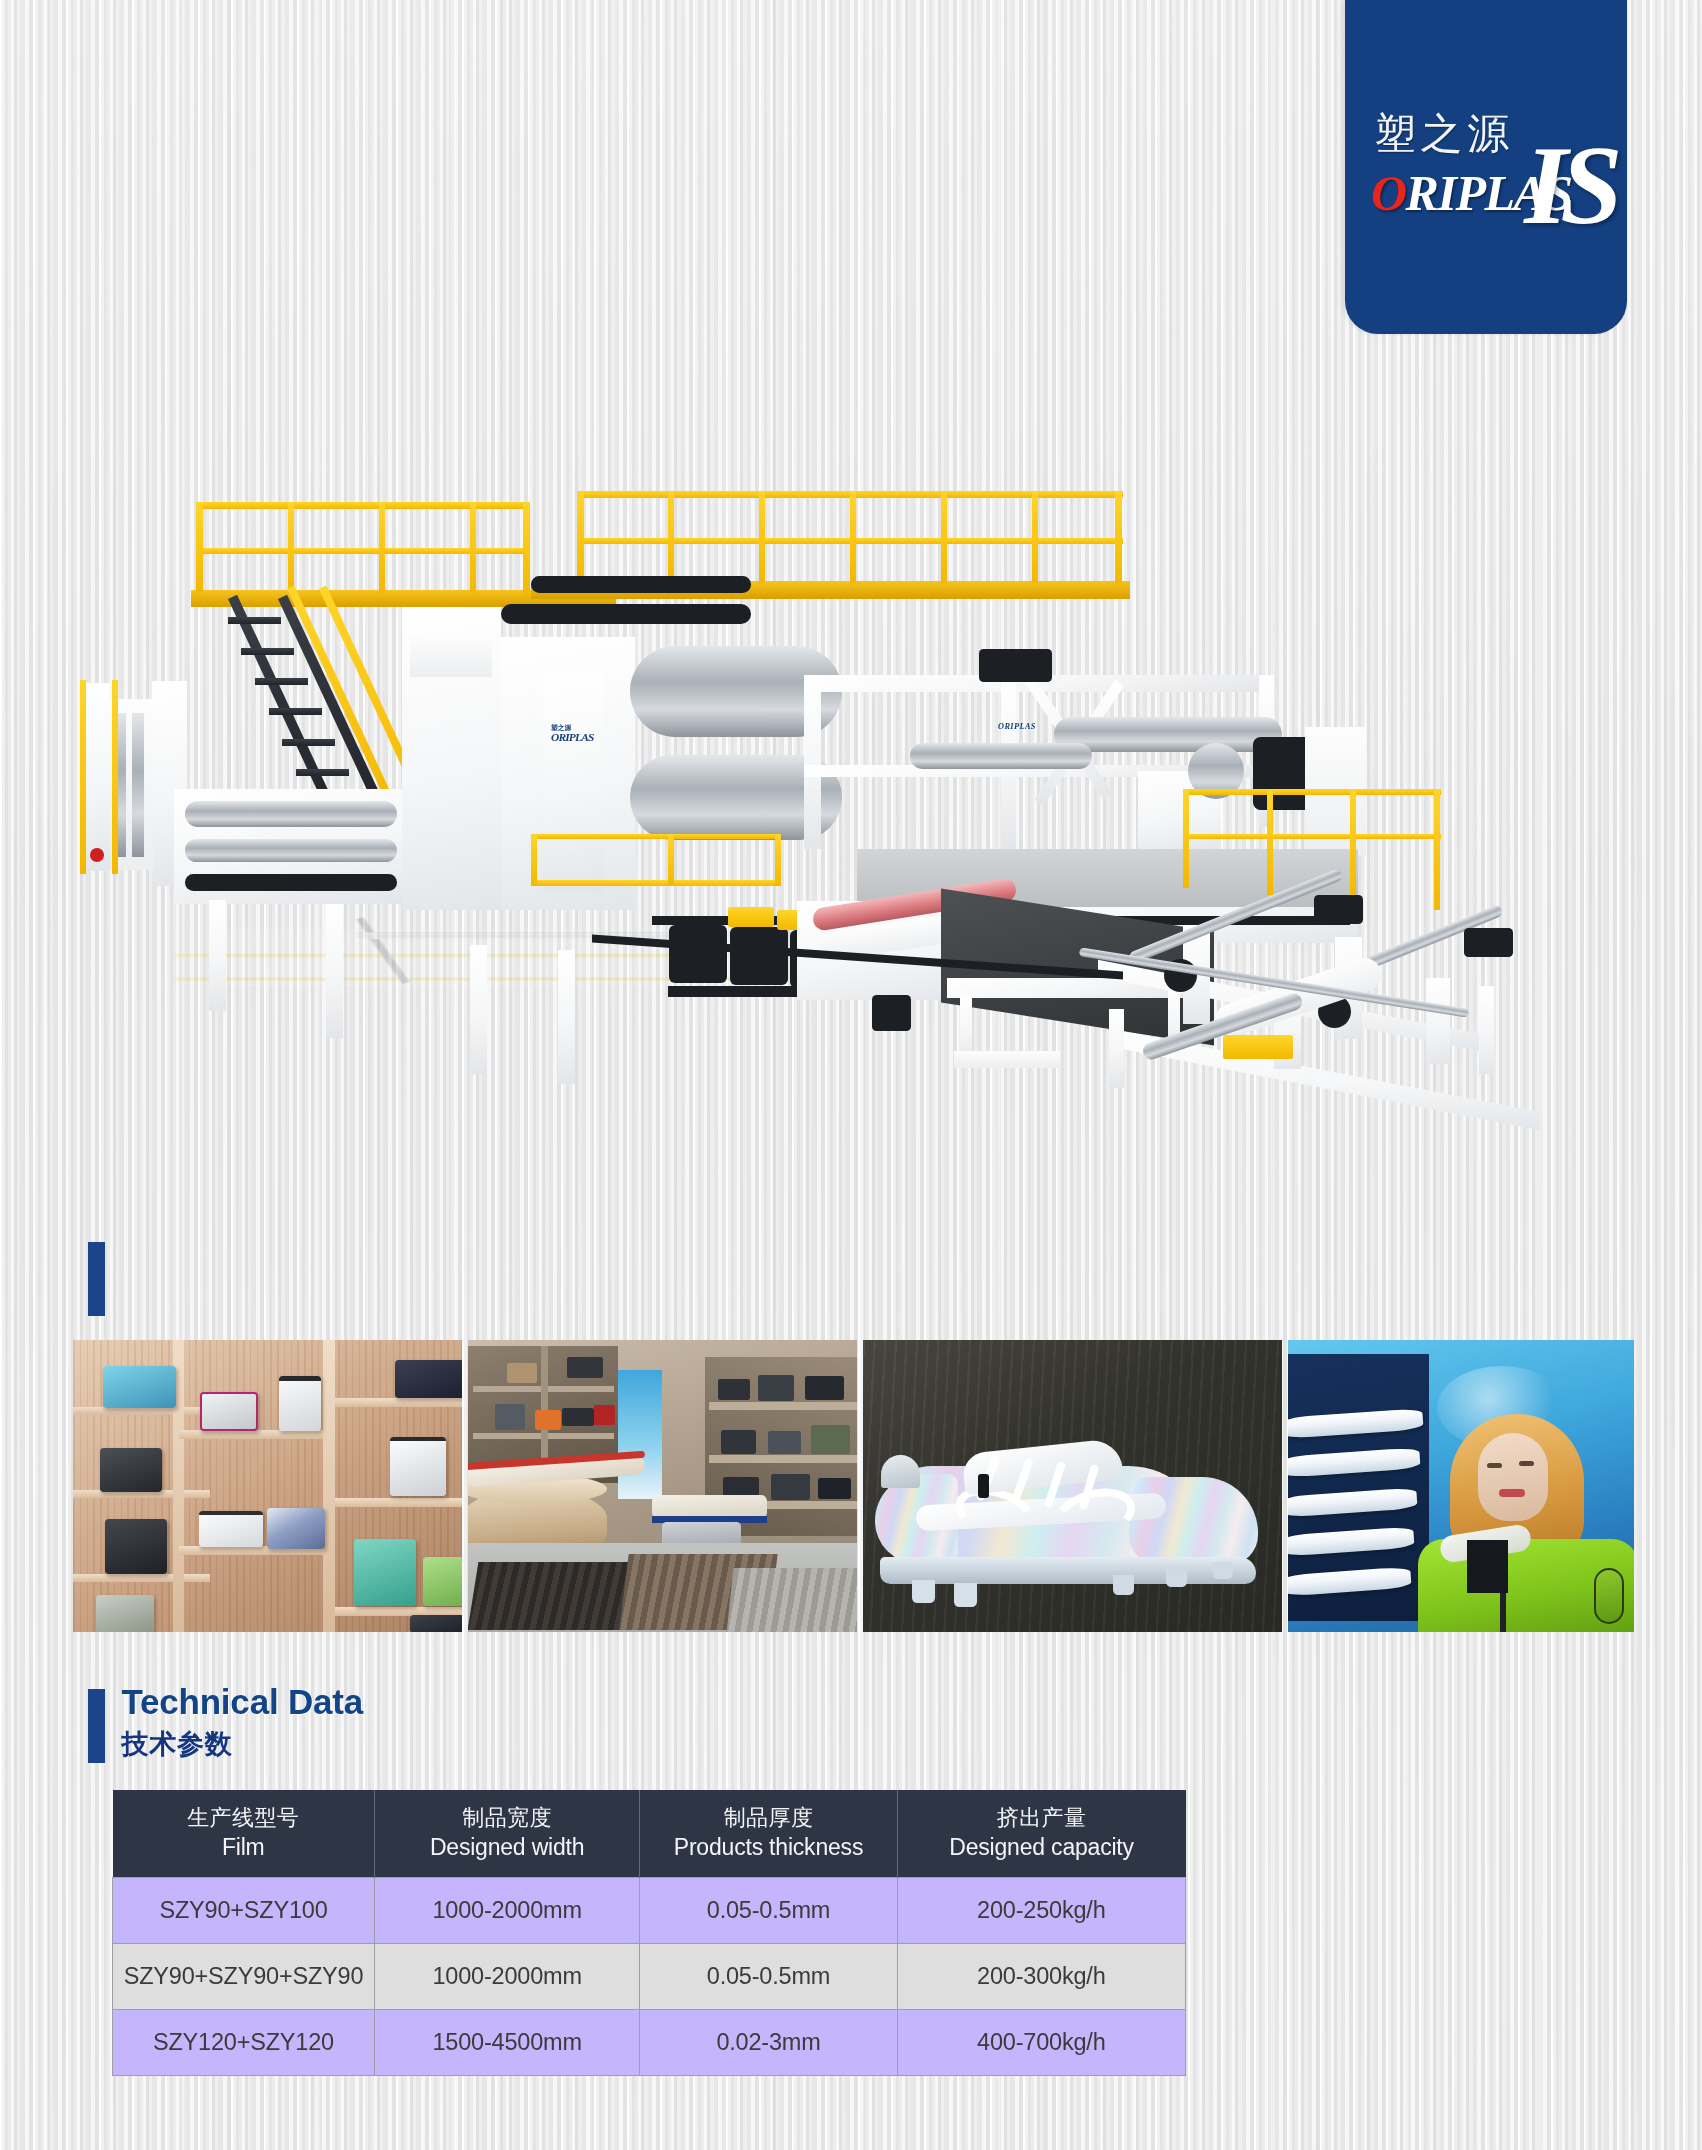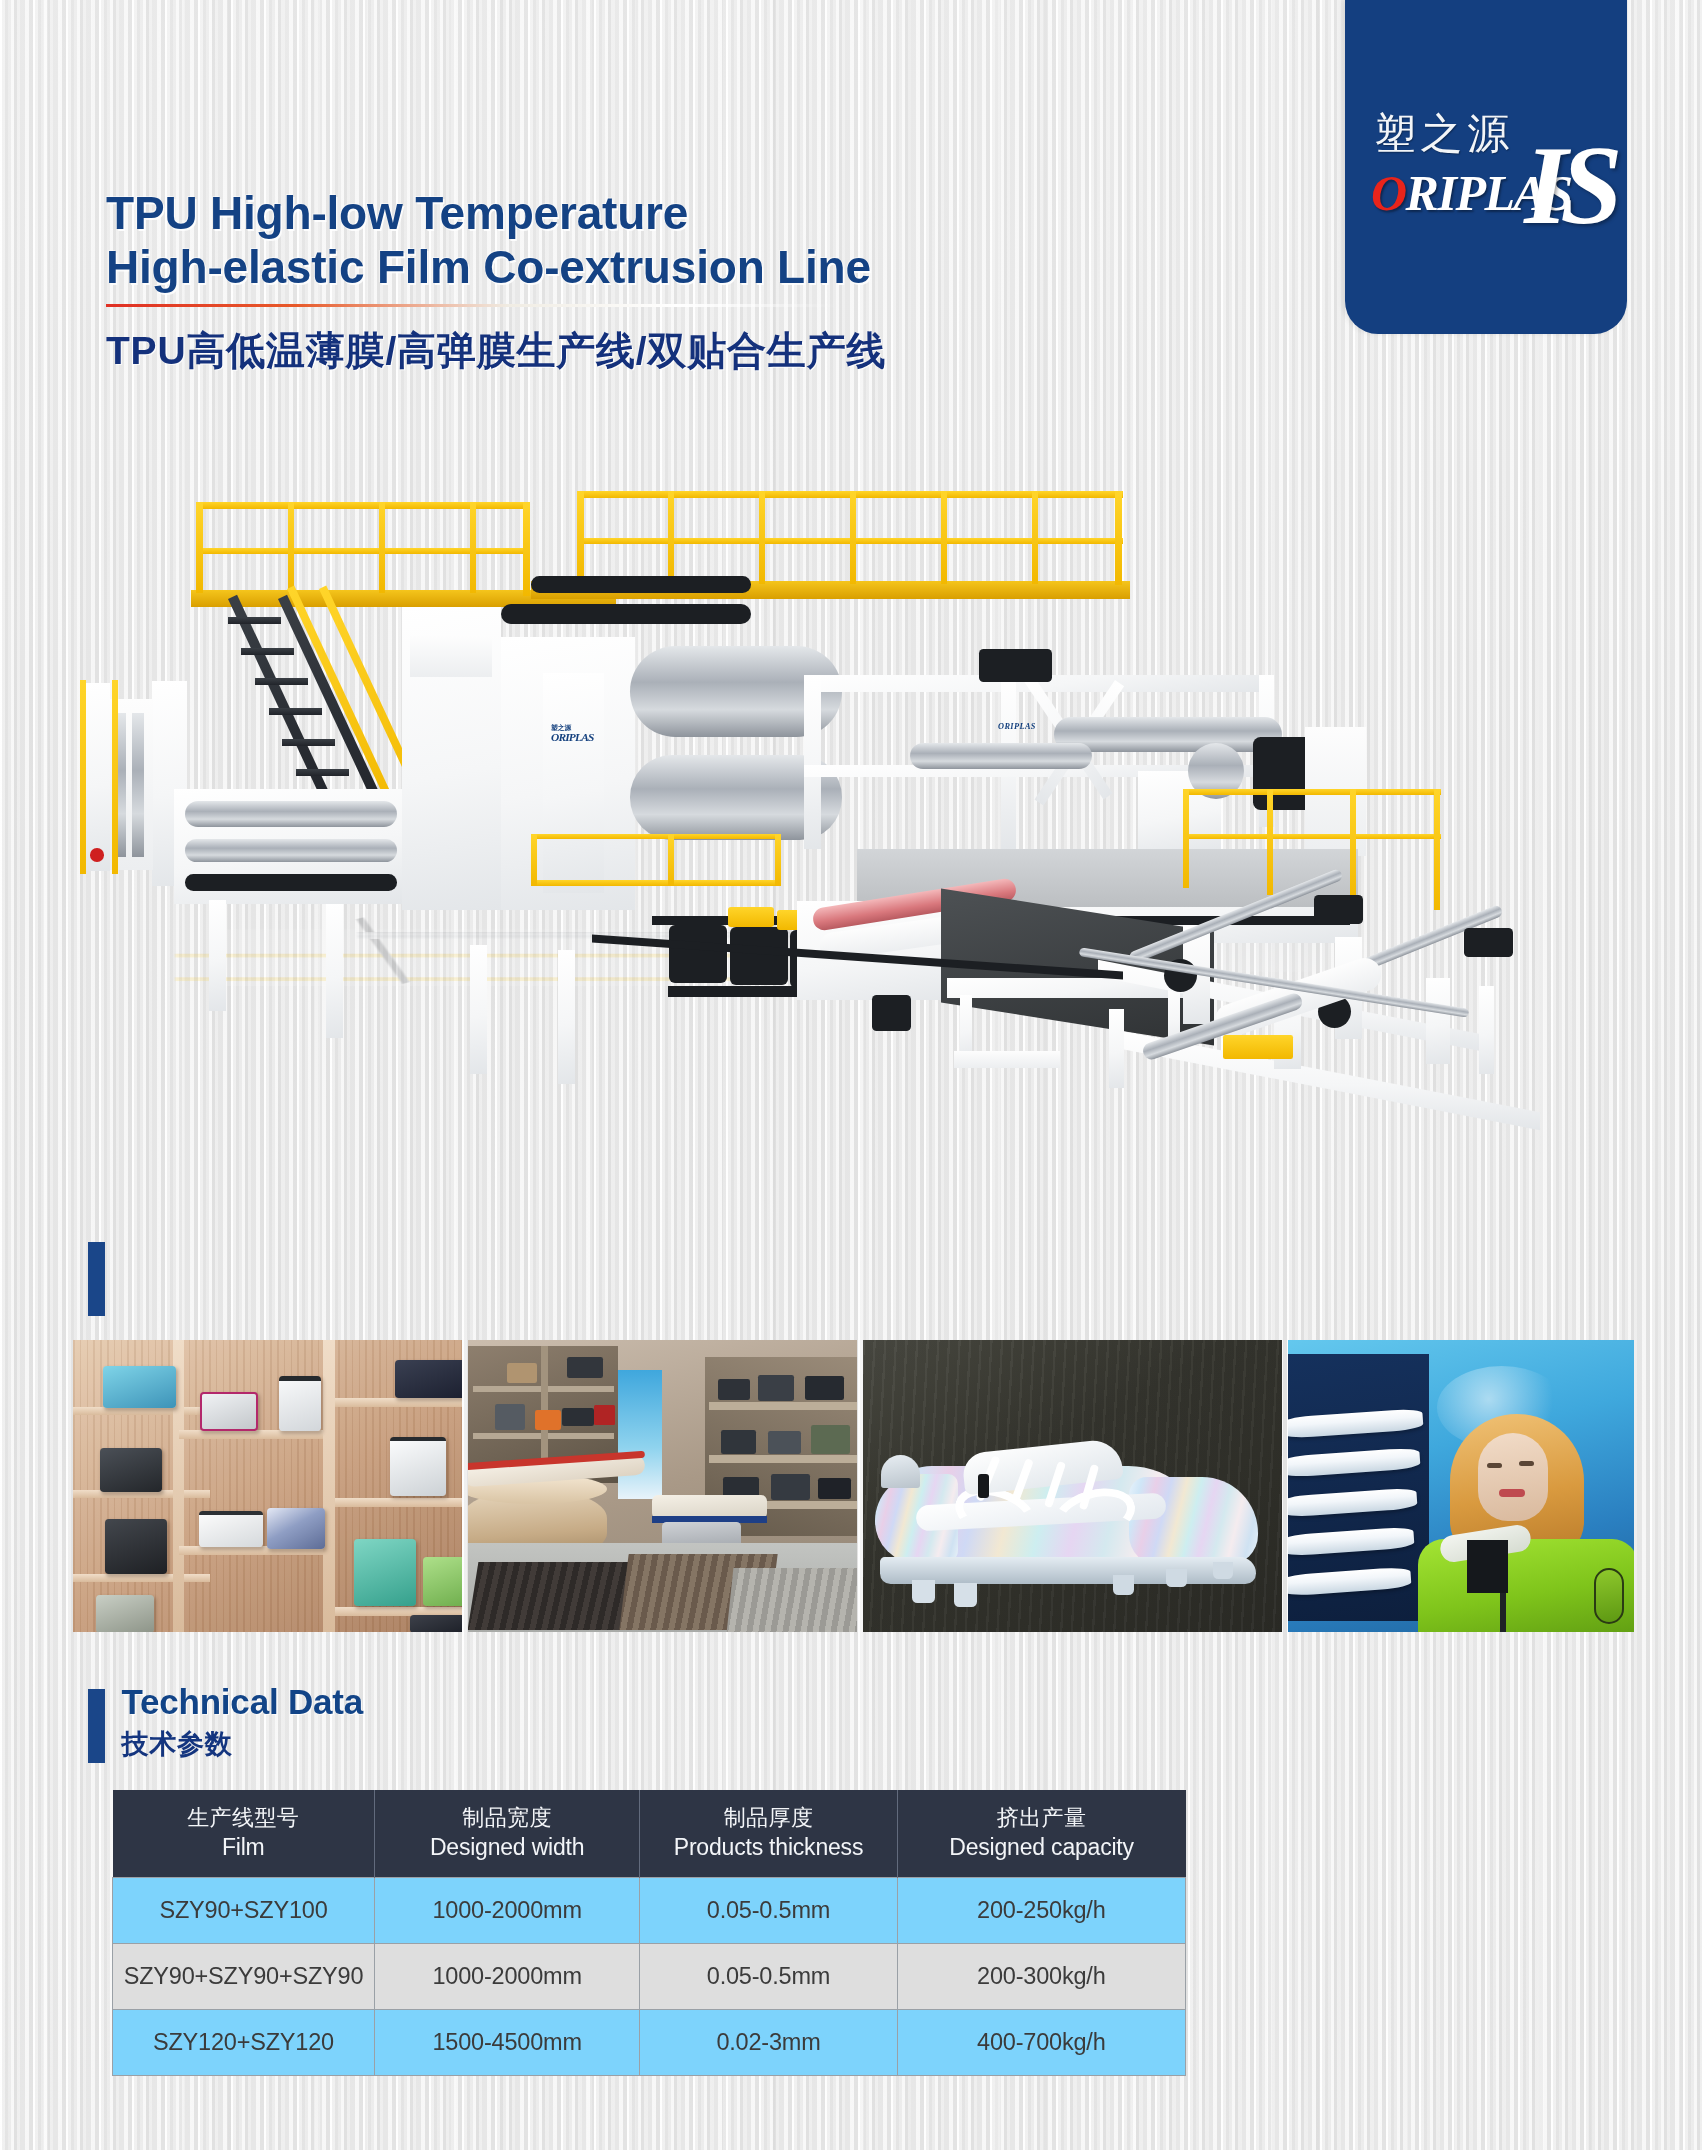--- a/index.html
+++ b/index.html
@@ -218,47 +218,39 @@
   thead th:last-child { border-right: none; }
   .th-cn { font-size: 22px; display:block; letter-spacing: 0.4px; }
   .th-en { font-size: 23px; display:block; letter-spacing: -0.2px; }
 
   tbody td {
     font-size: 23.5px;
     color: #3b3b3b;
     text-align: center;
     padding: 19px 4.6px;
     border: 0.8px solid #9aa0a6;
-    background: #7dd3fc;
+    background: #c4b5fd;
     letter-spacing: -0.2px;
   }
   tbody tr.alt td { background: #dedede; }
 
   th.c0, td.c0 { width: 262px; }
   th.c1, td.c1 { width: 266px; }
   th.c2, td.c2 { width: 258px; }
   th.c3, td.c3 { width: 289px; }
 </style>
 </head>
 <body>
 
 <div class="page-bg"></div>
 
 <div class="content">
 
   <div class="header">
 
-    <div class="title-block">
-      <div class="title-en">
-        <span>TPU High-low Temperature</span>
-        <span class="ln2">High-elastic Film  Co-extrusion Line</span>
-      </div>
-      <div class="title-rule"></div>
-      <div class="title-cn">TPU高低温薄膜/高弹膜生产线/双贴合生产线</div>
-    </div>
 
     <div class="logo-badge">
       <div class="logo-inner">
         <div class="logo-cn">塑之源</div>
         <div class="logo-en"><span class="o-red">O</span><span>RIPLAS</span></div>
         <div class="logo-is">IS</div>
       </div>
     </div>
   </div>
 

